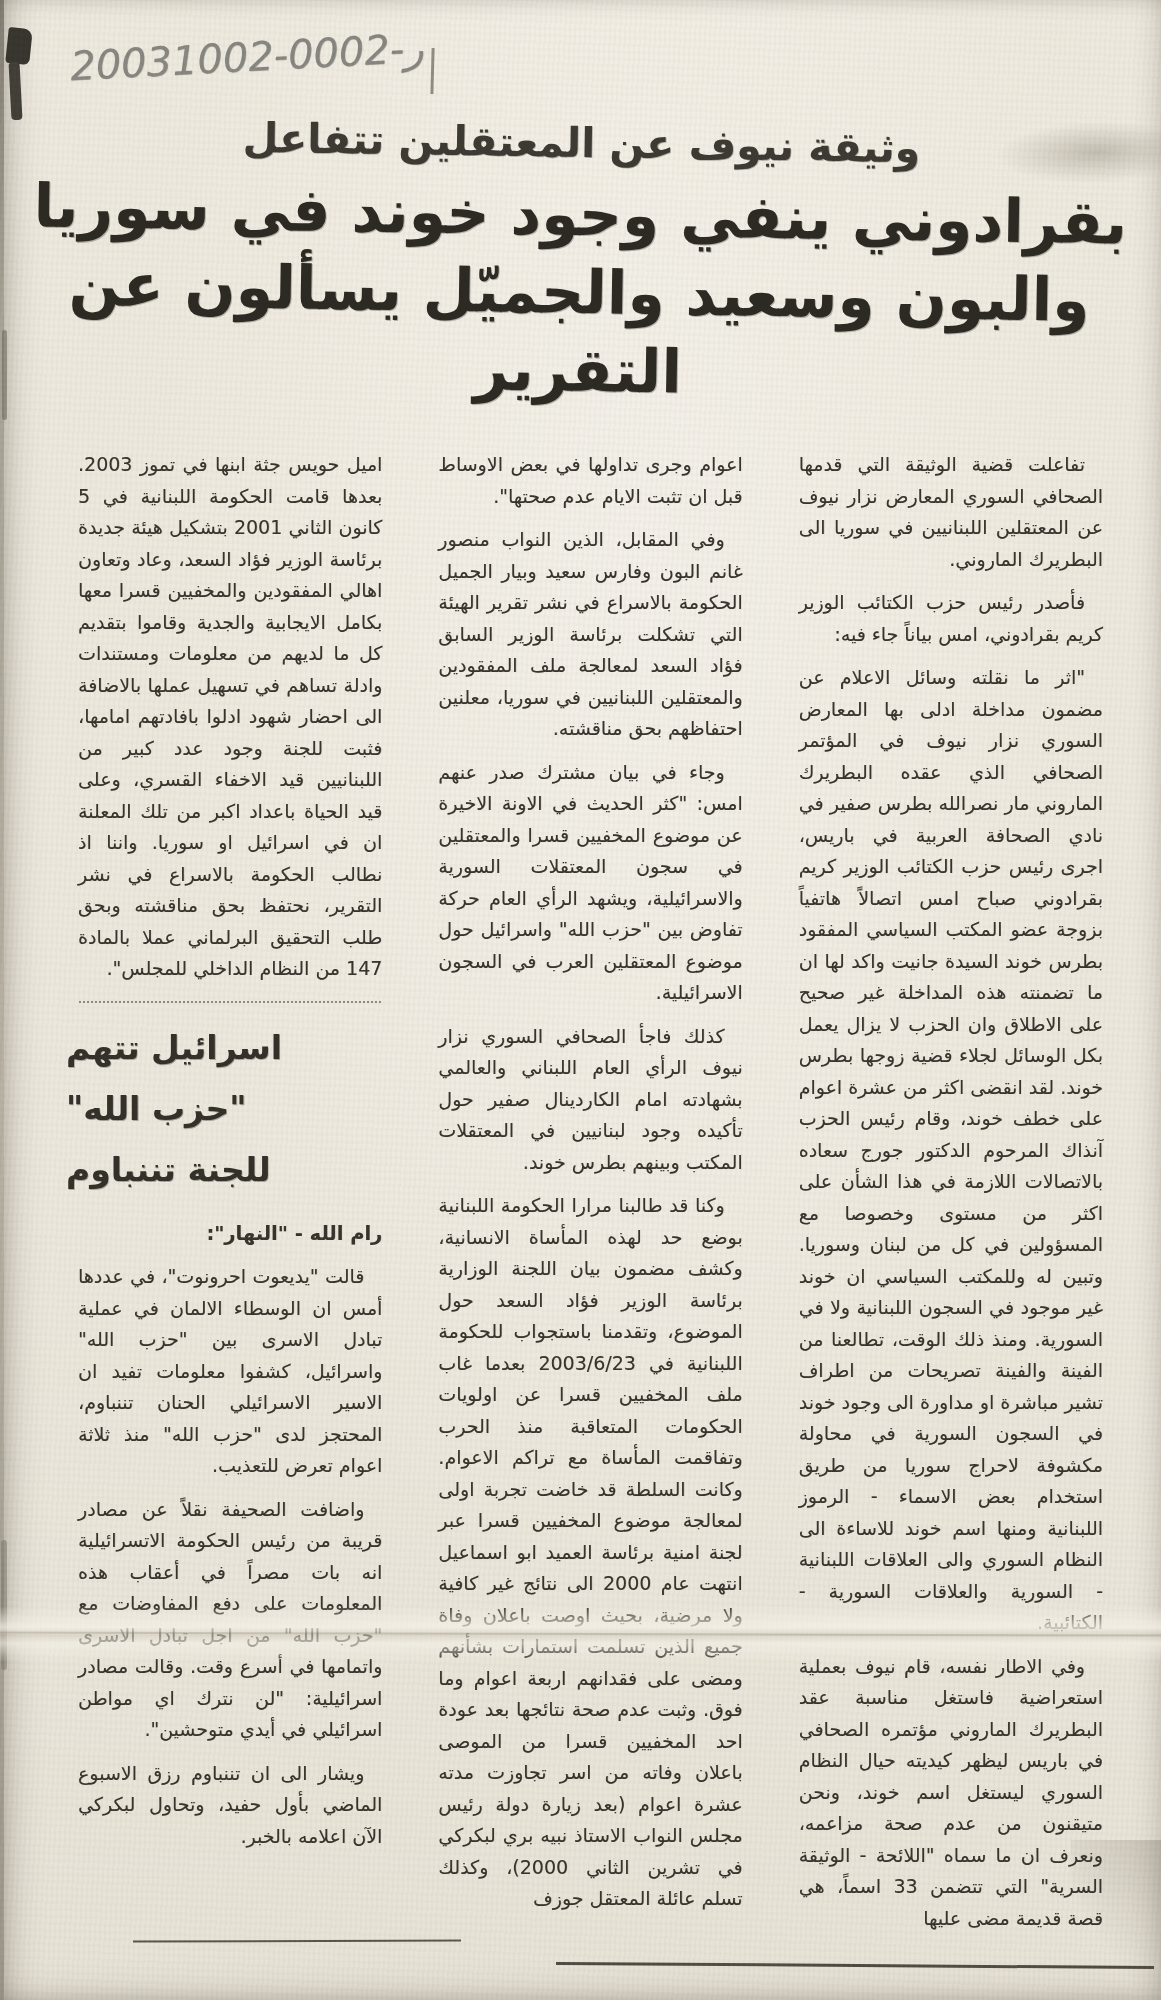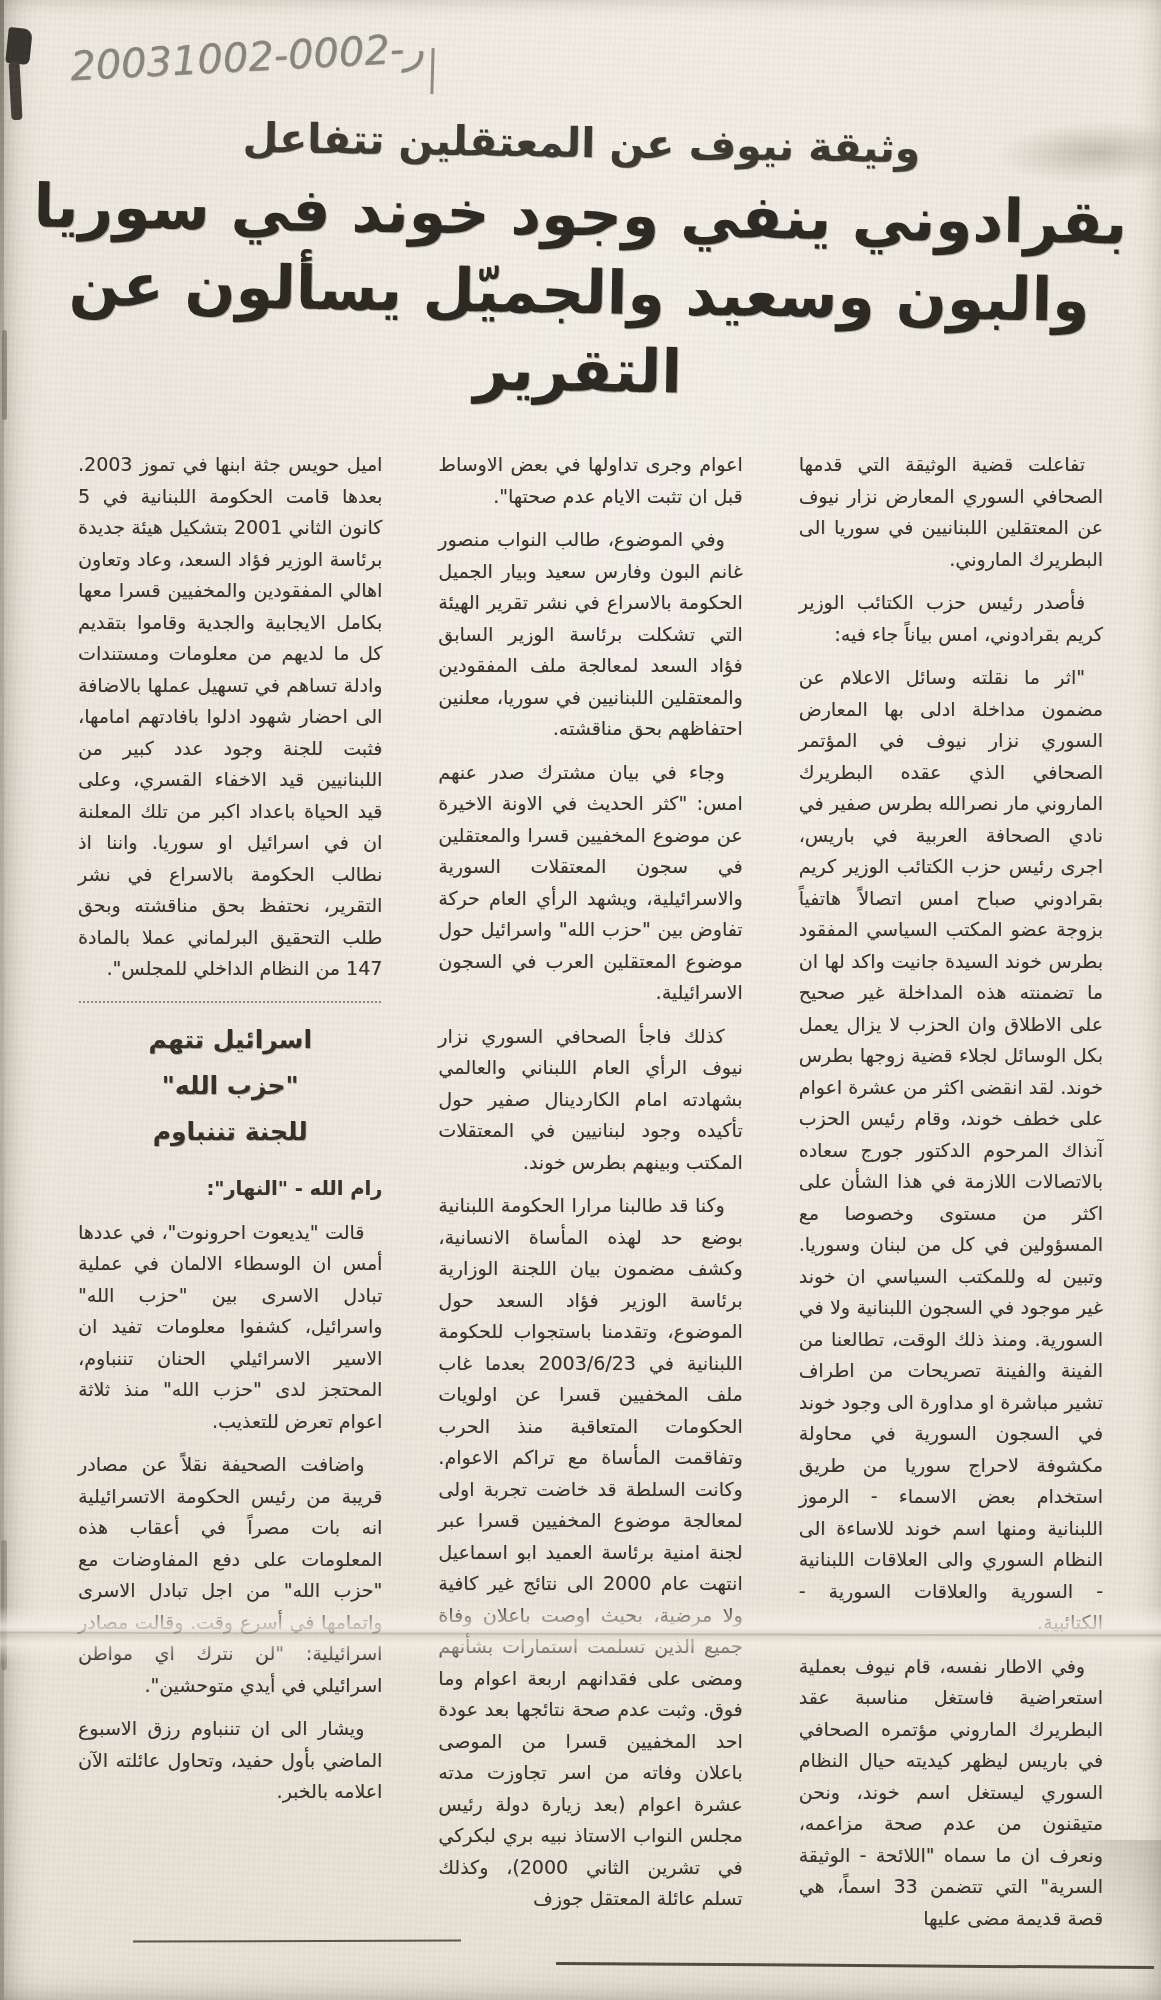--- a/index.html
+++ b/index.html
@@ -144,22 +144,22 @@
     text-shadow: 0.4px 0.4px 0.6px rgba(56,52,45,0.35);
   }
   .col p.cont { text-indent: 0; }
   .rule-dotted {
     border: none;
     border-top: 2px dotted #8e897c;
     width: 92%;
     margin: 16px auto 14px auto;
   }
   .subhead {
-    text-align: center;
-    font-size: 25px;
+    text-align: left;
+    font-size: 33px;
     font-weight: bold;
     color: #34302a;
     line-height: 1.85;
     margin: 14px 0 18px 0;
     text-shadow: 0.8px 0.8px 0.5px rgba(52,48,42,0.35);
   }
   .dateline {
     font-weight: bold;
     font-size: 19.5px;
     text-indent: 0 !important;
@@ -206,41 +206,41 @@
 
     <div class="col">
       <p>تفاعلت قضية الوثيقة التي قدمها الصحافي السوري المعارض نزار نيوف عن المعتقلين اللبنانيين في سوريا الى البطريرك الماروني.</p>
       <p>فأصدر رئيس حزب الكتائب الوزير كريم بقرادوني، امس بياناً جاء فيه:</p>
       <p>"اثر ما نقلته وسائل الاعلام عن مضمون مداخلة ادلى بها المعارض السوري نزار نيوف في المؤتمر الصحافي الذي عقده البطريرك الماروني مار نصرالله بطرس صفير في نادي الصحافة العربية في باريس، اجرى رئيس حزب الكتائب الوزير كريم بقرادوني صباح امس اتصالاً هاتفياً بزوجة عضو المكتب السياسي المفقود بطرس خوند السيدة جانيت واكد لها ان ما تضمنته هذه المداخلة غير صحيح على الاطلاق وان الحزب لا يزال يعمل بكل الوسائل لجلاء قضية زوجها بطرس خوند. لقد انقضى اكثر من عشرة اعوام على خطف خوند، وقام رئيس الحزب آنذاك المرحوم الدكتور جورج سعاده بالاتصالات اللازمة في هذا الشأن على اكثر من مستوى وخصوصا مع المسؤولين في كل من لبنان وسوريا. وتبين له وللمكتب السياسي ان خوند غير موجود في السجون اللبنانية ولا في السورية. ومنذ ذلك الوقت، تطالعنا من الفينة والفينة تصريحات من اطراف تشير مباشرة او مداورة الى وجود خوند في السجون السورية في محاولة مكشوفة لاحراج سوريا من طريق استخدام بعض الاسماء - الرموز اللبنانية ومنها اسم خوند للاساءة الى النظام السوري والى العلاقات اللبنانية - السورية والعلاقات السورية - الكتائبية.</p>
       <p>وفي الاطار نفسه، قام نيوف بعملية استعراضية فاستغل مناسبة عقد البطريرك الماروني مؤتمره الصحافي في باريس ليظهر كيديته حيال النظام السوري ليستغل اسم خوند، ونحن متيقنون من عدم صحة مزاعمه، ونعرف ان ما سماه "اللائحة - الوثيقة السرية" التي تتضمن 33 اسماً، هي قصة قديمة مضى عليها</p>
     </div>
 
     <div class="col">
       <p class="cont">اعوام وجرى تداولها في بعض الاوساط قبل ان تثبت الايام عدم صحتها".</p>
-      <p>وفي الموضوع، طالب النواب منصور غانم البون وفارس سعيد وبيار الجميل الحكومة بالاسراع في نشر تقرير الهيئة التي تشكلت برئاسة الوزير السابق فؤاد السعد لمعالجة ملف المفقودين والمعتقلين اللبنانيين في سوريا، معلنين احتفاظهم بحق مناقشته.</p>
+      <p>وفي المقابل، الذين النواب منصور غانم البون وفارس سعيد وبيار الجميل الحكومة بالاسراع في نشر تقرير الهيئة التي تشكلت برئاسة الوزير السابق فؤاد السعد لمعالجة ملف المفقودين والمعتقلين اللبنانيين في سوريا، معلنين احتفاظهم بحق مناقشته.</p>
       <p>وجاء في بيان مشترك صدر عنهم امس: "كثر الحديث في الاونة الاخيرة عن موضوع المخفيين قسرا والمعتقلين في سجون المعتقلات السورية والاسرائيلية، ويشهد الرأي العام حركة تفاوض بين "حزب الله" واسرائيل حول موضوع المعتقلين العرب في السجون الاسرائيلية.</p>
       <p>كذلك فاجأ الصحافي السوري نزار نيوف الرأي العام اللبناني والعالمي بشهادته امام الكاردينال صفير حول تأكيده وجود لبنانيين في المعتقلات المكتب وبينهم بطرس خوند.</p>
       <p>وكنا قد طالبنا مرارا الحكومة اللبنانية بوضع حد لهذه المأساة الانسانية، وكشف مضمون بيان اللجنة الوزارية برئاسة الوزير فؤاد السعد حول الموضوع، وتقدمنا باستجواب للحكومة اللبنانية في 2003/6/23 بعدما غاب ملف المخفيين قسرا عن اولويات الحكومات المتعاقبة منذ الحرب وتفاقمت المأساة مع تراكم الاعوام. وكانت السلطة قد خاضت تجربة اولى لمعالجة موضوع المخفيين قسرا عبر لجنة امنية برئاسة العميد ابو اسماعيل انتهت عام 2000 الى نتائج غير كافية ولا مرضية، بحيث اوصت باعلان وفاة جميع الذين تسلمت استمارات بشأنهم ومضى على فقدانهم اربعة اعوام وما فوق. وثبت عدم صحة نتائجها بعد عودة احد المخفيين قسرا من الموصى باعلان وفاته من اسر تجاوزت مدته عشرة اعوام (بعد زيارة دولة رئيس مجلس النواب الاستاذ نبيه بري لبكركي في تشرين الثاني 2000)، وكذلك تسلم عائلة المعتقل جوزف</p>
     </div>
 
     <div class="col">
       <p class="cont">اميل حويس جثة ابنها في تموز 2003. بعدها قامت الحكومة اللبنانية في 5 كانون الثاني 2001 بتشكيل هيئة جديدة برئاسة الوزير فؤاد السعد، وعاد وتعاون اهالي المفقودين والمخفيين قسرا معها بكامل الايجابية والجدية وقاموا بتقديم كل ما لديهم من معلومات ومستندات وادلة تساهم في تسهيل عملها بالاضافة الى احضار شهود ادلوا بافادتهم امامها، فثبت للجنة وجود عدد كبير من اللبنانيين قيد الاخفاء القسري، وعلى قيد الحياة باعداد اكبر من تلك المعلنة ان في اسرائيل او سوريا. واننا اذ نطالب الحكومة بالاسراع في نشر التقرير، نحتفظ بحق مناقشته وبحق طلب التحقيق البرلماني عملا بالمادة 147 من النظام الداخلي للمجلس".</p>
 
       <hr class="rule-dotted">
 
       <div class="subhead">
         <div>اسرائيل تتهم</div>
         <div>"حزب الله"</div>
         <div>للجنة تننباوم</div>
       </div>
 
       <p class="dateline">رام الله - "النهار":</p>
       <p>قالت "يديعوت احرونوت"، في عددها أمس ان الوسطاء الالمان في عملية تبادل الاسرى بين "حزب الله" واسرائيل، كشفوا معلومات تفيد ان الاسير الاسرائيلي الحنان تننباوم، المحتجز لدى "حزب الله" منذ ثلاثة اعوام تعرض للتعذيب.</p>
       <p>واضافت الصحيفة نقلاً عن مصادر قريبة من رئيس الحكومة الاتسرائيلية انه بات مصراً في أعقاب هذه المعلومات على دفع المفاوضات مع "حزب الله" من اجل تبادل الاسرى واتمامها في أسرع وقت. وقالت مصادر اسرائيلية: "لن نترك اي مواطن اسرائيلي في أيدي متوحشين".</p>
-      <p>ويشار الى ان تننباوم رزق الاسبوع الماضي بأول حفيد، وتحاول عائلته الآن اعلامه بالخبر.</p>
+      <p>ويشار الى ان تننباوم رزق الاسبوع الماضي بأول حفيد، وتحاول لبكركي الآن اعلامه بالخبر.</p>
     </div>
   </div>
 
   <div class="crease"></div>
   <div class="crease-line"></div>
 
   <div class="rule-bottom-left"></div>
   <div class="rule-bottom-right"></div>
 
 </div>

